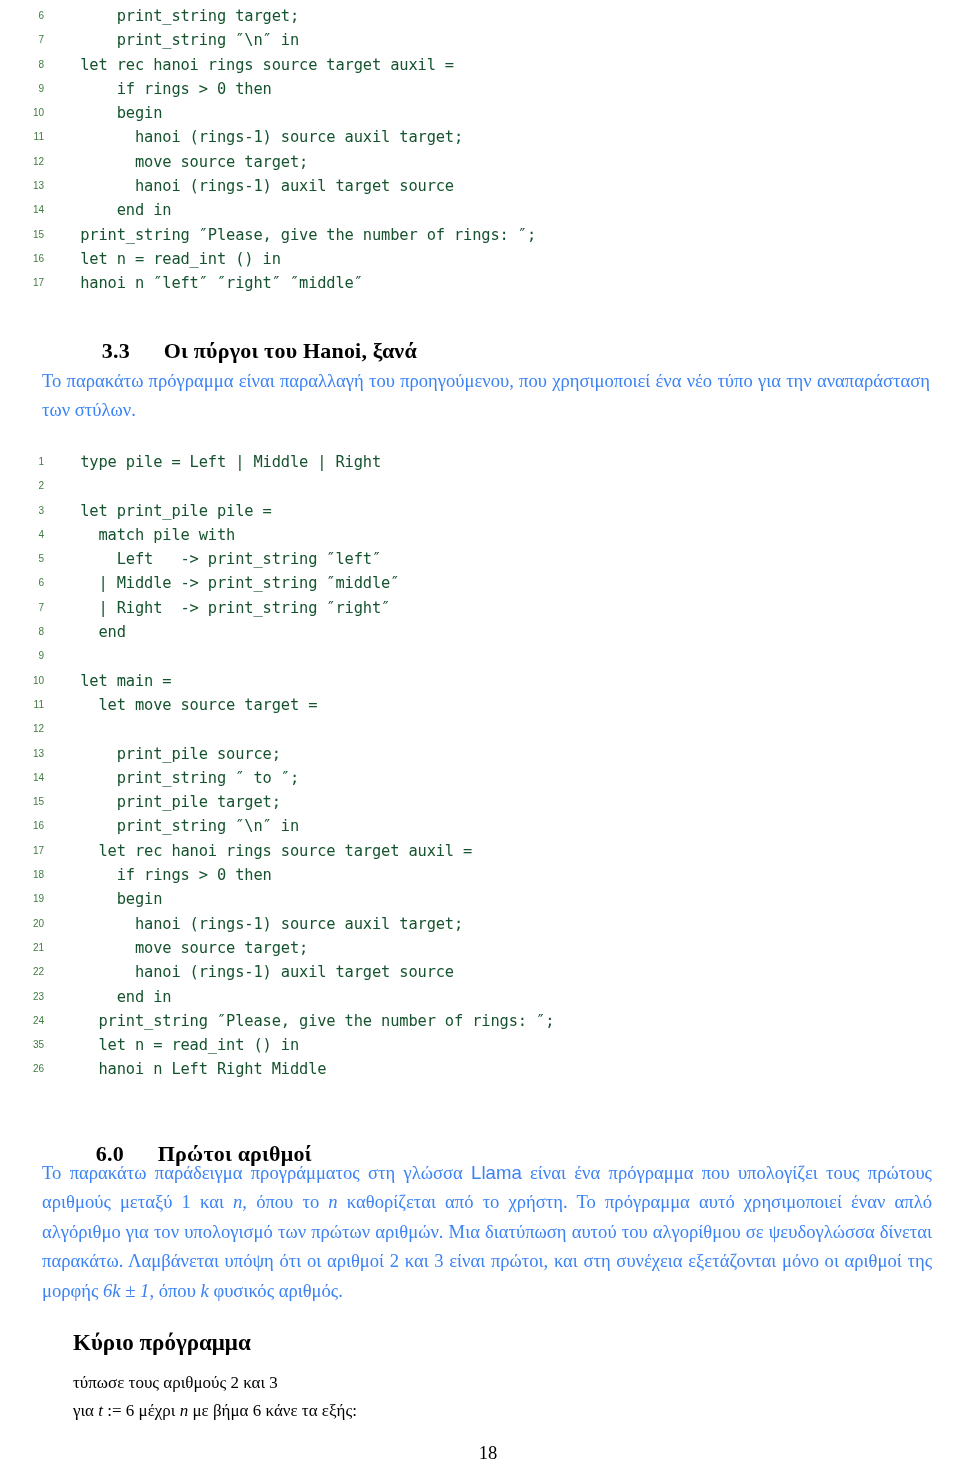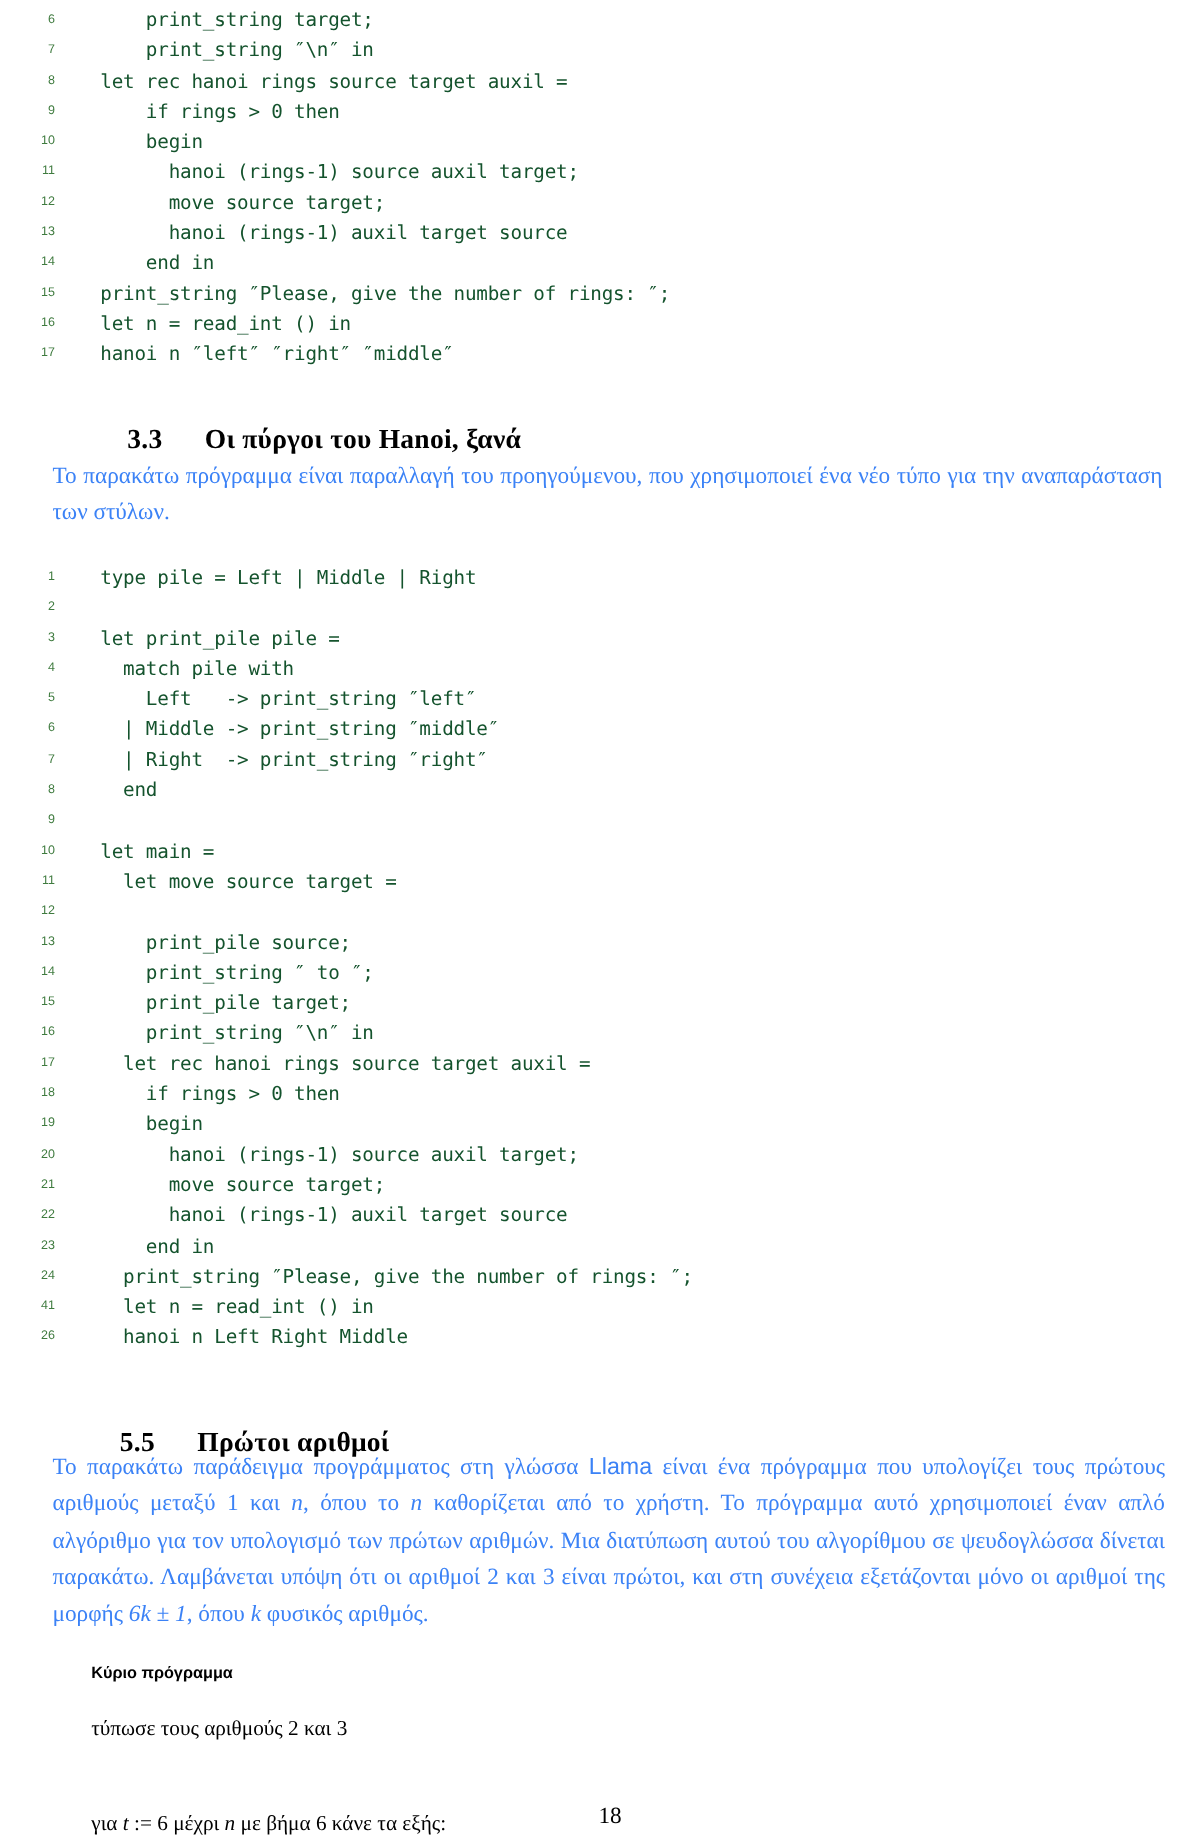--- a/index.html
+++ b/index.html
@@ -62,23 +62,23 @@
     font-family: "Liberation Serif", serif;
     font-weight: bold;
     font-size: 22px;
     letter-spacing: 0.2px;
     white-space: pre;
   }
   .section-heading .num { display: inline-block; width: 62px; }
 
   .sub-heading {
     position: absolute;
-    font-family: Liberation Sans, sans-serif;
+    font-family: Liberation Serif, serif;
     font-weight: bold;
-    font-size: 13px;
+    font-size: 23px;
     white-space: pre;
   }
 
   
   .para {
     position: absolute;
     font-family: "Liberation Serif", serif;
     font-size: 18.6px;
     line-height: 29.4px;
     text-align: justify;
@@ -151,31 +151,31 @@
       <div class="code-line"><span class="lineno">15</span><span class="codetext">      print_pile target;</span></div>
       <div class="code-line"><span class="lineno">16</span><span class="codetext">      print_string ″\n″ in</span></div>
       <div class="code-line"><span class="lineno">17</span><span class="codetext">    let rec hanoi rings source target auxil =</span></div>
       <div class="code-line"><span class="lineno">18</span><span class="codetext">      if rings &gt; 0 then</span></div>
       <div class="code-line"><span class="lineno">19</span><span class="codetext">      begin</span></div>
       <div class="code-line"><span class="lineno">20</span><span class="codetext">        hanoi (rings-1) source auxil target;</span></div>
       <div class="code-line"><span class="lineno">21</span><span class="codetext">        move source target;</span></div>
       <div class="code-line"><span class="lineno">22</span><span class="codetext">        hanoi (rings-1) auxil target source</span></div>
       <div class="code-line"><span class="lineno">23</span><span class="codetext">      end in</span></div>
       <div class="code-line"><span class="lineno">24</span><span class="codetext">    print_string ″Please, give the number of rings: ″;</span></div>
-      <div class="code-line"><span class="lineno">41</span><span class="codetext">    let n = read_int () in</span></div>
+      <div class="code-line"><span class="lineno">35</span><span class="codetext">    let n = read_int () in</span></div>
       <div class="code-line"><span class="lineno">26</span><span class="codetext">    hanoi n Left Right Middle</span></div>
     </div>
 
   <div class="section-heading" style="top:1115px; left:73px;">
-    <span class="num">5.5</span><span>Πρώτοι αριθμοί</span>
+    <span class="num">6.0</span><span>Πρώτοι αριθμοί</span>
   </div>
 
   <div class="para" style="top:1158px; left:42px; width:890px;"><span>Το παρακάτω παράδειγμα προγράμματος στη γλώσσα </span><span style="font-family:'Liberation Sans',sans-serif;">Llama</span><span> είναι ένα πρόγραμμα που υπολογίζει τους πρώτους αριθμούς μεταξύ 1 και </span><span class="math">n</span><span>, όπου το </span><span class="math">n</span><span> καθορίζεται από το χρήστη. Το πρόγραμμα αυτό χρησιμοποιεί έναν απλό αλγόριθμο για τον υπολογισμό των πρώτων αριθμών. Μια διατύπωση αυτού του αλγορίθμου σε ψευδογλώσσα δίνεται παρακάτω. Λαμβάνεται υπόψη ότι οι αριθμοί 2 και 3 είναι πρώτοι, και στη συνέχεια εξετάζονται μόνο οι αριθμοί της μορφής </span><span class="math">6k ± 1</span><span>, όπου </span><span class="math">k</span><span> φυσικός αριθμός.</span></div>
 
   <div class="sub-heading" style="top:1330px; left:73px;">Κύριο πρόγραμμα</div>
 
   <div class="pseudo" style="top:1368px; left:73px;">τύπωσε τους αριθμούς 2 και 3</div>
 
-  <div class="pseudo" style="top:1396px; left:73px;margin-top:48px;"><span>για </span><span class="math">t</span><span> := 6 μέχρι </span><span class="math">n</span><span> με βήμα 6 κάνε τα εξής:</span></div>
+  <div class="pseudo" style="top:1396px; left:73px;"><span>για </span><span class="math">t</span><span> := 6 μέχρι </span><span class="math">n</span><span> με βήμα 6 κάνε τα εξής:</span></div>
 
   <div class="page-number" style="top:1442px;"><span class="pn-inner">18</span></div>
 
 </div>
 
 </body></html>

